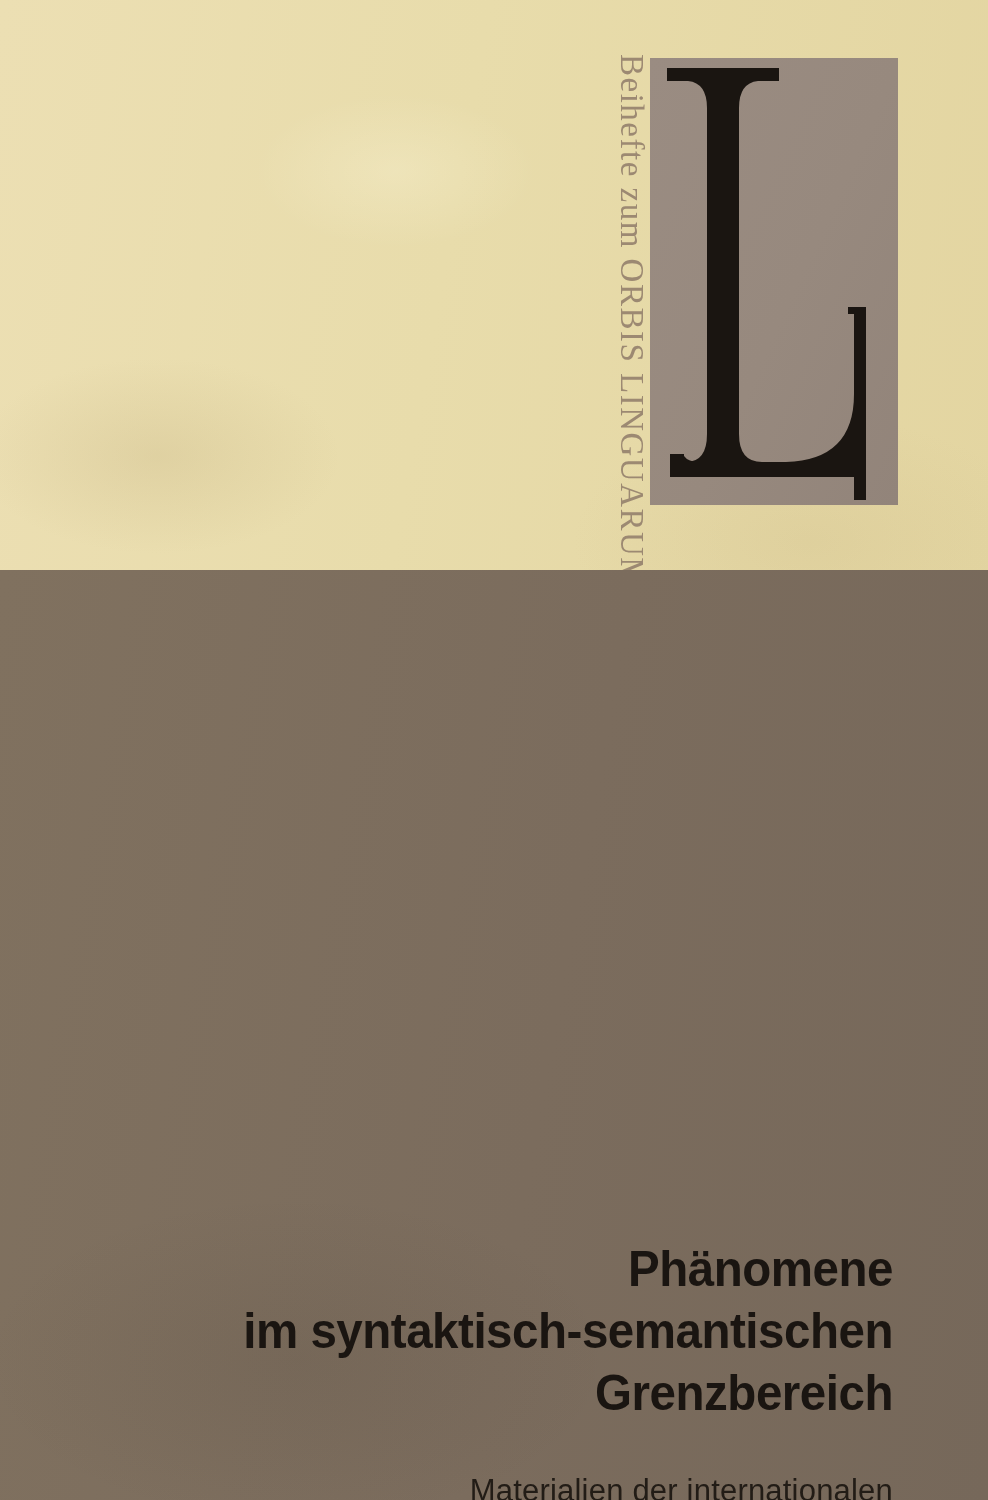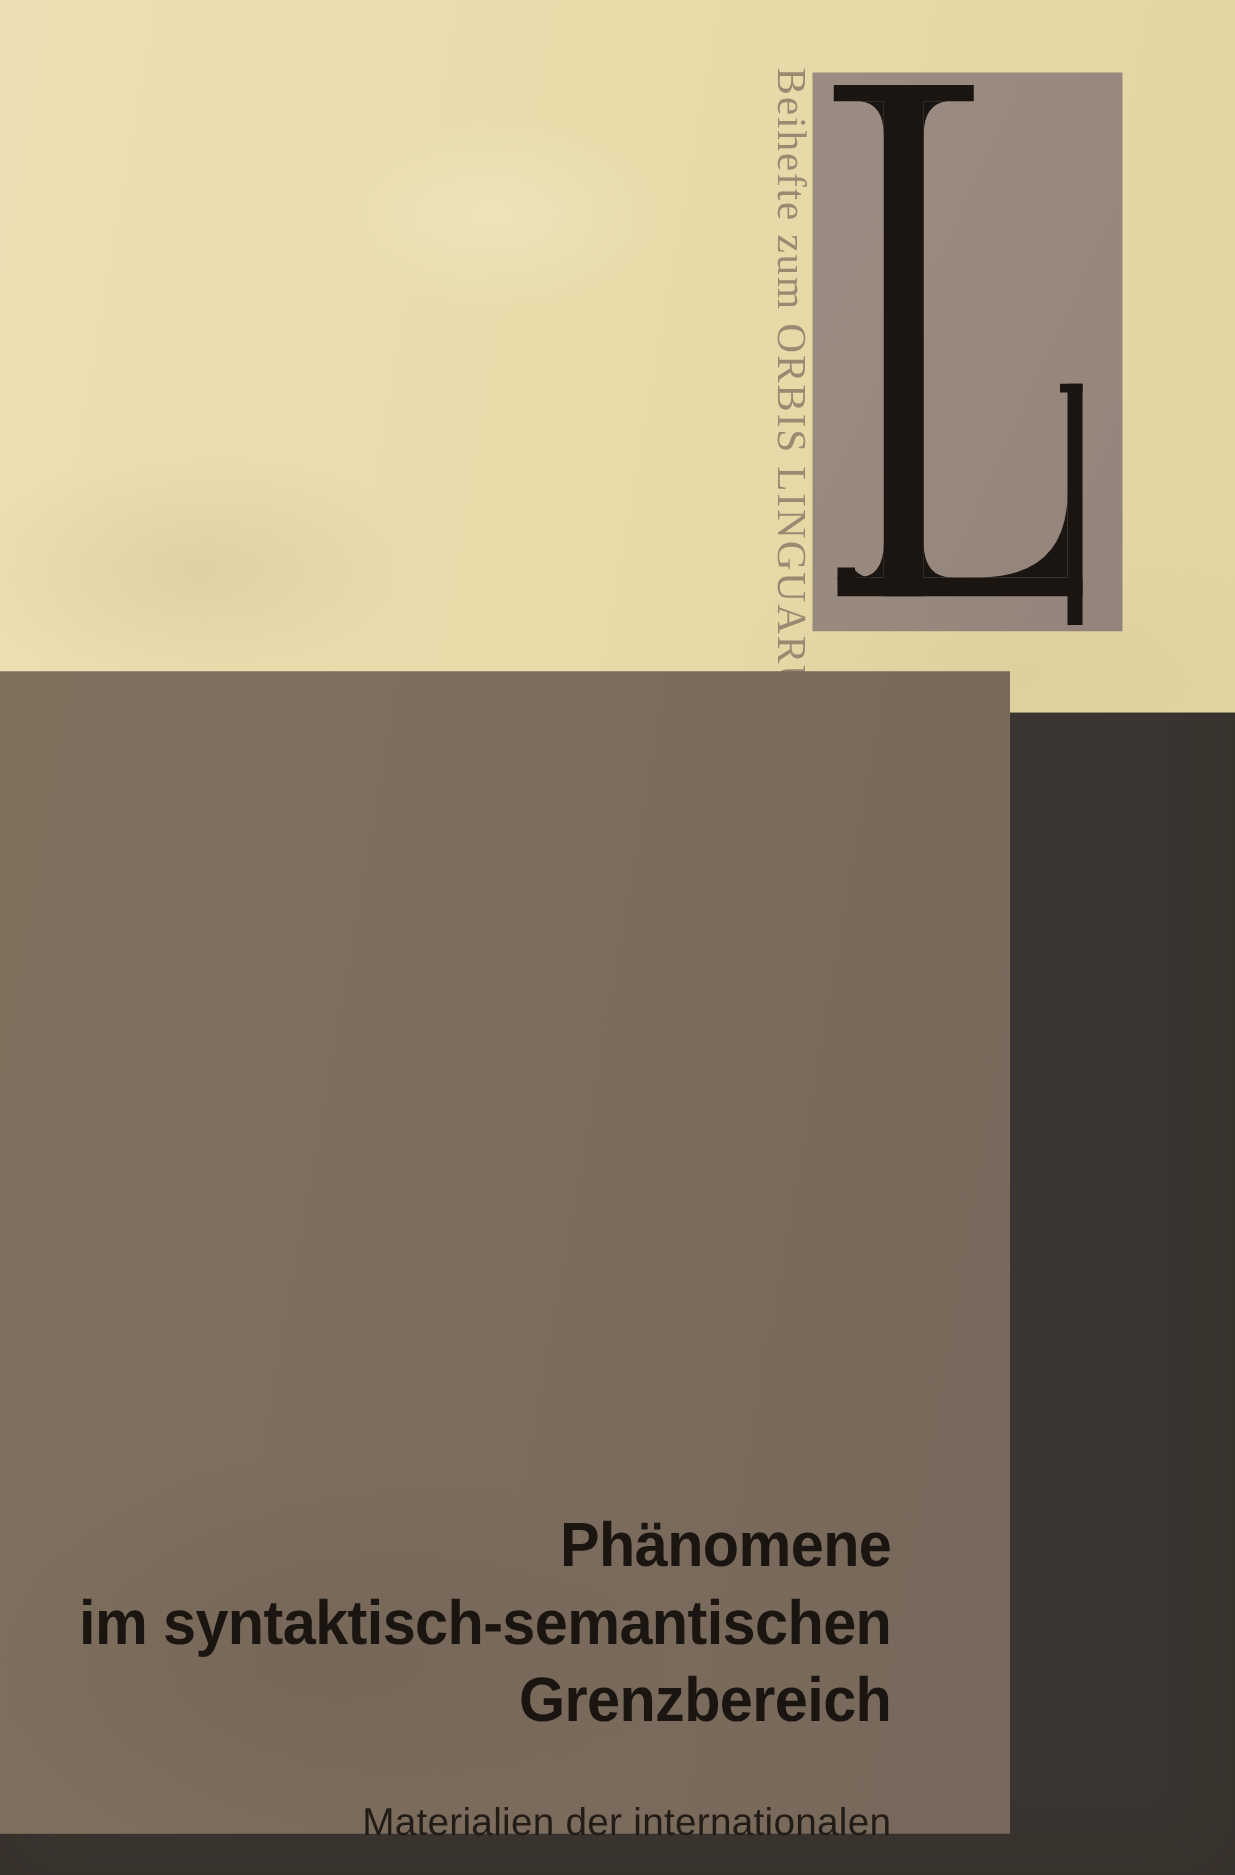--- a/index.html
+++ b/index.html
@@ -28,21 +28,21 @@
   }
   
   .emblem-plate{
     position:absolute;left:650px;top:58px;width:248px;height:447px;
     background:linear-gradient(115deg,#9a8c82 0%,#97897e 55%,#92847a 100%);
   }
   .emblem-plate svg{display:block;width:248px;height:447px;}
   .emblem-fill{fill:#1a1511;}
   
   .bottom-panel{
-    position:absolute;left:0;top:537px;width:808px;height:930px;
+    position:absolute;left:0;top:570px;width:988px;height:930px;
     background:
       radial-gradient(420px 220px at 30% 85%, rgba(60,50,40,.10), transparent 75%),
       linear-gradient(100deg,#80715f 0%,#7b6c5d 55%,#76685a 100%);
   }
   .front-matter{
     position:absolute;right:95px;top:668px;text-align:right;color:#1a1511;
   }
   .book-title{
     font-weight:bold;font-size:50px;line-height:62px;letter-spacing:-.5px;
     transform:scaleX(.95);transform-origin:100% 0;

